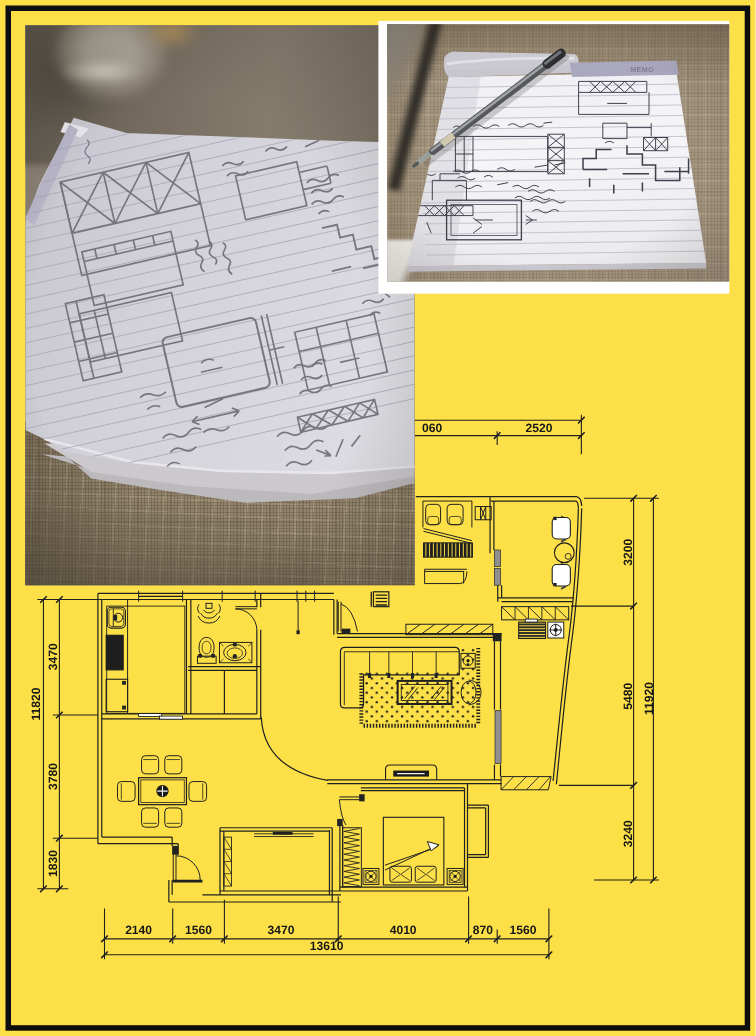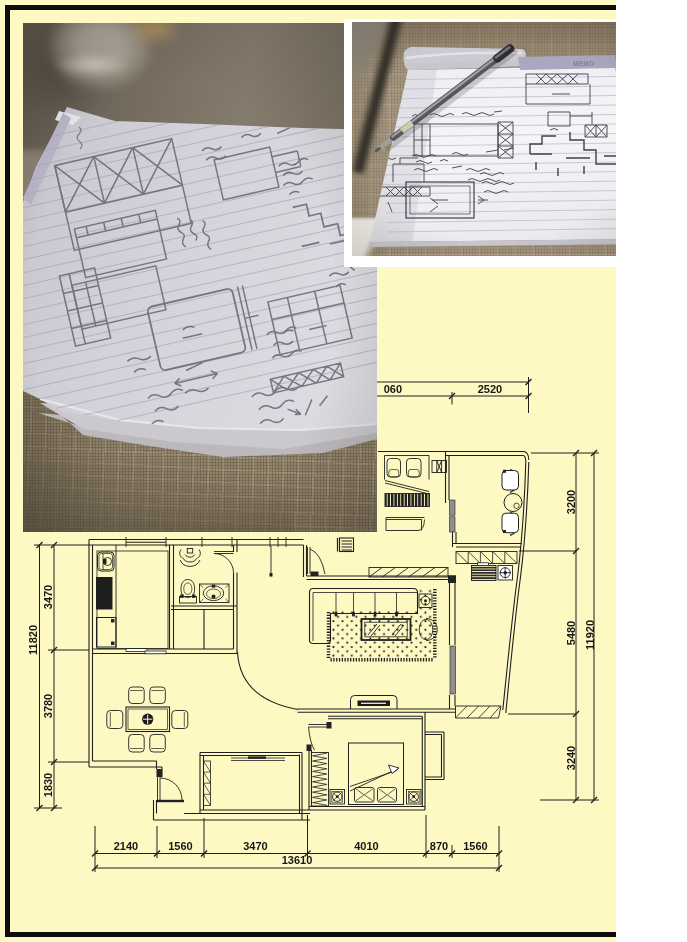--- a/index.html
+++ b/index.html
@@ -1,16 +1,16 @@
 <!DOCTYPE html>
 <html><head>
 <meta charset="utf-8">
 <style>
 html,body{margin:0;padding:0;background:#fff;}
-#page{position:relative;width:616px;height:942px;background:#fef9c3;overflow:hidden;font-family:"Liberation Sans",sans-serif;}
+#page{position:relative;width:687px;height:942px;background:#fde047;overflow:hidden;font-family:"Liberation Sans",sans-serif;}
 #frame{position:absolute;left:5px;top:5px;width:667px;height:922px;border:5px solid #0d0d0d;}
 #plan{position:absolute;left:0;top:0;z-index:2;}
 #photo1{position:absolute;left:23px;top:23px;width:354px;height:509px;z-index:3;overflow:hidden;background:#8a8174;}
 #photo2{position:absolute;left:344px;top:19px;width:319px;height:248px;z-index:3;background:#fff;}
 #p2inner{position:absolute;left:8px;top:3px;width:311px;height:234px;overflow:hidden;background:#a89a85;}
 .p1wrap,.p2wrap{position:absolute;left:0;top:0;width:100%;height:100%;}
 #p1table{position:absolute;left:-8px;top:-8px;right:-8px;height:135px;
   background:linear-gradient(100deg,#5f584e,#776e61 38%,#857b6d 62%,#7b7265 90%);filter:blur(3px);}
 #p1glass{position:absolute;left:26px;top:-12px;width:103px;height:79px;border-radius:40%;
   background:radial-gradient(ellipse at 50% 45%,rgba(203,197,184,.65) 30%,rgba(186,179,164,.38) 60%,rgba(170,162,146,0) 75%);

